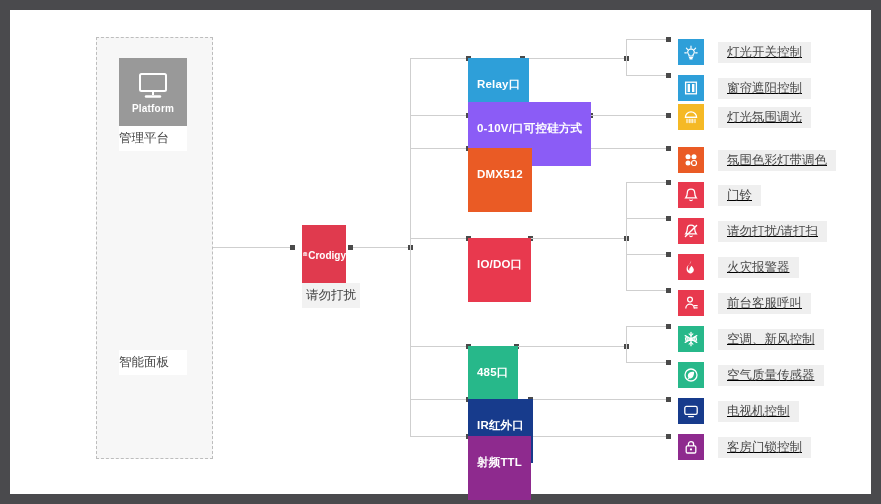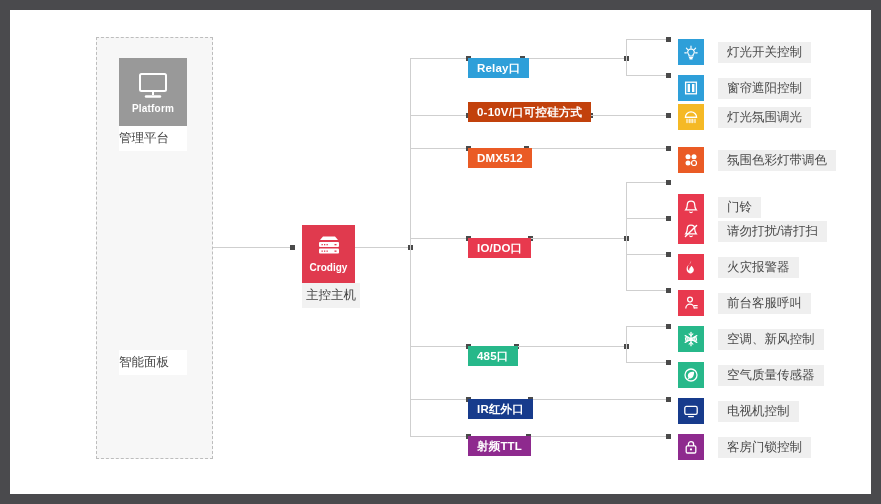--- a/index.html
+++ b/index.html
@@ -32,36 +32,36 @@
     margin-top:2px;letter-spacing:.2px;line-height:11px;
   }
   .src-cn{
     background:#ffffff;color:#444;font-size:12.5px;
     padding:5px 0 6px;line-height:14px;
   }
 
   
   #hub{left:292px;top:215px;width:58px;text-align:center;}
   #hub-box{
-    width:53px;height:58px;background:#e03a4e;
-    display:flex;flex-direction:column;align-items:center;justify-content:center;
+    width:44px;height:58px;background:#e03a4e;
+    display:flex;align-items:center;justify-content:center;
   }
   #hub-box .glyph{width:30px;height:25px;}
   #hub-eng{color:#fff;font-size:10px;font-weight:bold;margin-top:2px;line-height:11px;}
   #hub-cn{background:#f2f2f2;color:#444;font-size:12.5px;padding:5px 0 6px;line-height:14px;}
 
   
   .port{
-    position:absolute;height:20px;line-height:20px;
+    position:absolute;height:32px;line-height:20px;
     color:#ffffff;font-size:11.5px;font-weight:bold;
-    padding:0 9px;white-space:nowrap;letter-spacing:.2px;text-align:right;
-  }
-
-  
-  .dev{position:absolute;left:668px;height:26px;display:flex;align-items:center;}
+    padding:16px 9px;white-space:nowrap;letter-spacing:.2px;text-align:right;
+  }
+
+  
+  .dev{position:absolute;left:668px;height:26px;display:flex;align-items:center;text-decoration:underline;}
   .dev-icon{
     width:26px;height:26px;flex:0 0 26px;
     display:flex;align-items:center;justify-content:center;
   }
   .dev-icon svg{width:16px;height:16px;display:block;}
   .dev-label{
     margin-left:14px;background:#efefef;color:#4a4a4a;
     font-size:12.5px;line-height:21px;height:21px;
     padding:0 9px;white-space:nowrap;
   }
@@ -169,26 +169,26 @@
         <rect x="10" y="9" width="1.3" height="1.3" fill="#e03a4e"></rect>
         <rect x="12.5" y="9" width="1.3" height="1.3" fill="#e03a4e"></rect>
         <rect x="20.5" y="9" width="2" height="1.3" fill="#e03a4e"></rect>
         <rect x="7.5" y="15.5" width="1.3" height="1.3" fill="#e03a4e"></rect>
         <rect x="10" y="15.5" width="1.3" height="1.3" fill="#e03a4e"></rect>
         <rect x="12.5" y="15.5" width="1.3" height="1.3" fill="#e03a4e"></rect>
         <rect x="20.5" y="15.5" width="2" height="1.3" fill="#e03a4e"></rect>
       </svg>
       <div id="hub-eng">Crodigy</div>
     </div>
-    <div id="hub-cn">主控主机</div>
+    <div id="hub-cn">请勿打扰</div>
   </div>
 
   <div id="ports">
       <div class="port" style="left: 458px; top: 48px; background: rgb(46, 159, 217);">Relay口</div>
-      <div class="port" style="left: 458px; top: 92px; background: #c2410c;">0-10V/口可控硅方式</div>
+      <div class="port" style="left: 458px; top: 92px; background: #8b5cf6;">0-10V/口可控硅方式</div>
       <div class="port" style="left: 458px; top: 138px; background: rgb(234, 91, 37);">DMX512</div>
       <div class="port" style="left: 458px; top: 228px; background: rgb(232, 57, 78);">IO/DO口</div>
       <div class="port" style="left: 458px; top: 336px; background: rgb(39, 184, 138);">485口</div>
       <div class="port" style="left: 458px; top: 389px; background: rgb(23, 59, 140);">IR红外口</div>
       <div class="port" style="left: 458px; top: 426px; background: rgb(142, 42, 142);">射频TTL</div>
     </div>
 
   <div id="devices">
       <div class="dev" style="top: 29px;">
         <div class="dev-icon" style="background: rgb(46, 159, 217);">
@@ -224,21 +224,21 @@
         <div class="dev-icon" style="background: rgb(234, 91, 37);">
           <svg viewBox="0 0 16 16">
             <circle cx="5" cy="4.8" r="2.5" fill="#fff"></circle>
             <circle cx="11" cy="4.8" r="2.5" fill="#fff"></circle>
             <circle cx="5" cy="11" r="2.5" fill="#fff"></circle>
             <circle cx="11" cy="11" r="2.5" fill="none" stroke="#fff" stroke-width="1.2"></circle>
           </svg>
         </div>
         <div class="dev-label">氛围色彩灯带调色</div>
       </div>
-      <div class="dev" style="top: 184px;">
+      <div class="dev" style="top: 172px;">
         <div class="dev-icon" style="background: rgb(232, 57, 78);">
           <svg viewBox="0 0 16 16">
             <path d="M8 2c2.3 0 3.7 1.6 3.7 3.8 0 3 .9 4.3 1.6 5.1H2.7c.7-.8 1.6-2.1 1.6-5.1C4.3 3.6 5.7 2 8 2z" fill="none" stroke="#fff" stroke-width="1.25"></path>
             <path d="M6.5 12.6a1.6 1.6 0 0 0 3 0" fill="none" stroke="#fff" stroke-width="1.25"></path>
           </svg>
         </div>
         <div class="dev-label">门铃</div>
       </div>
       <div class="dev" style="top: 208px;">
         <div class="dev-icon" style="background: rgb(232, 57, 78);">

